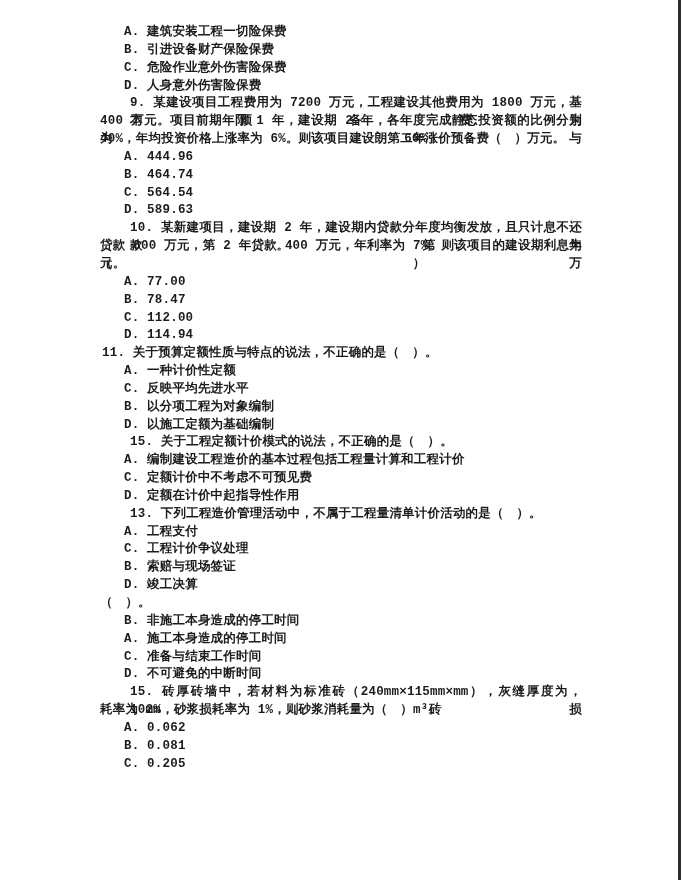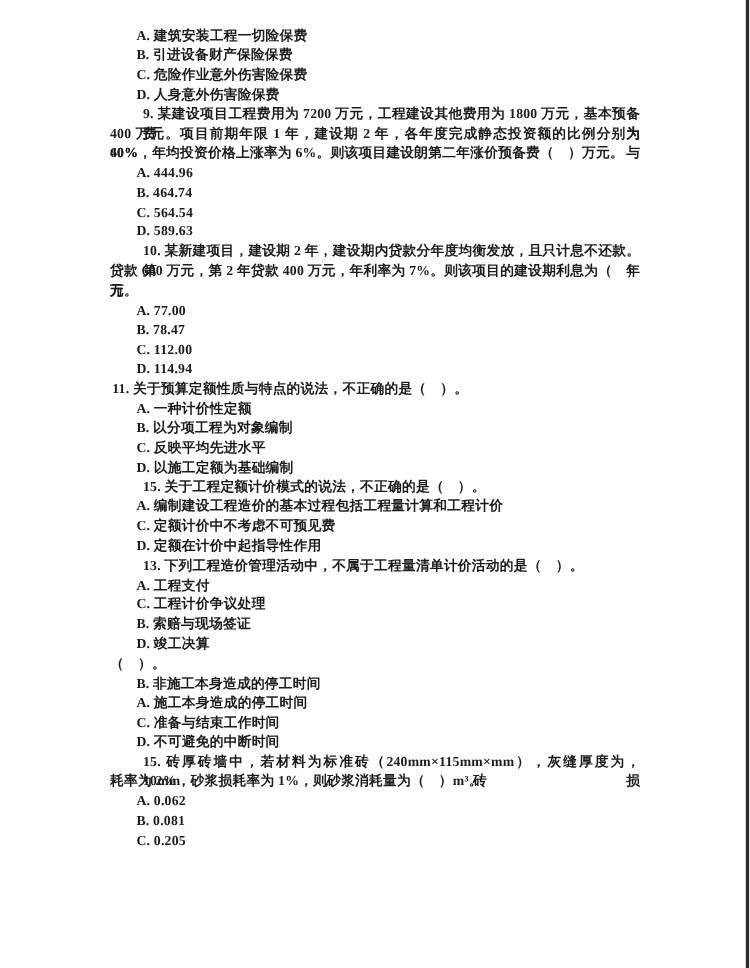--- a/index.html
+++ b/index.html
@@ -3,21 +3,21 @@
 <meta charset="utf-8">
 <style>
   html, body { margin: 0; padding: 0; }
   body { background: #ffffff; }
   .page {
     position: relative;
     width: 682px;
     height: 880px;
     background: #ffffff;
     overflow: hidden;
-    font-family: Liberation Serif, serif;
+    font-family: Liberation Mono, monospace;
   }
   .text-block {
     position: absolute;
     left: 100px;
     top: 24px;
     width: 482px;
     font-size: 12.5px;
     line-height: 17.85px;
     font-weight: 600;
     color: #1c1c1c;
@@ -60,22 +60,22 @@
       <div class="line option">D. 589.63</div>
       <div class="line question j">10. 某新建项目，建设期 2 年，建设期内贷款分年度均衡发放，且只计息不还款。第年</div>
       <div class="line cont j">贷款 600 万元，第 2 年贷款 400 万元，年利率为 7%。则该项目的建设期利息为（　）万</div>
       <div class="line cont">元。</div>
       <div class="line option">A. 77.00</div>
       <div class="line option">B. 78.47</div>
       <div class="line option">C. 112.00</div>
       <div class="line option">D. 114.94</div>
       <div class="line question-alt">11. 关于预算定额性质与特点的说法，不正确的是（　）。</div>
       <div class="line option">A. 一种计价性定额</div>
+      <div class="line option">C. 反映平均先进水平</div>
       <div class="line option">B. 以分项工程为对象编制</div>
-      <div class="line option">C. 反映平均先进水平</div>
       <div class="line option">D. 以施工定额为基础编制</div>
       <div class="line question">15. 关于工程定额计价模式的说法，不正确的是（　）。</div>
       <div class="line option">A. 编制建设工程造价的基本过程包括工程量计算和工程计价</div>
       <div class="line option">C. 定额计价中不考虑不可预见费</div>
       <div class="line option">D. 定额在计价中起指导性作用</div>
       <div class="line question">13. 下列工程造价管理活动中，不属于工程量清单计价活动的是（　）。</div>
       <div class="line option">A. 工程支付</div>
       <div class="line option">C. 工程计价争议处理</div>
       <div class="line option">B. 索赔与现场签证</div>
       <div class="line option">D. 竣工决算</div>

